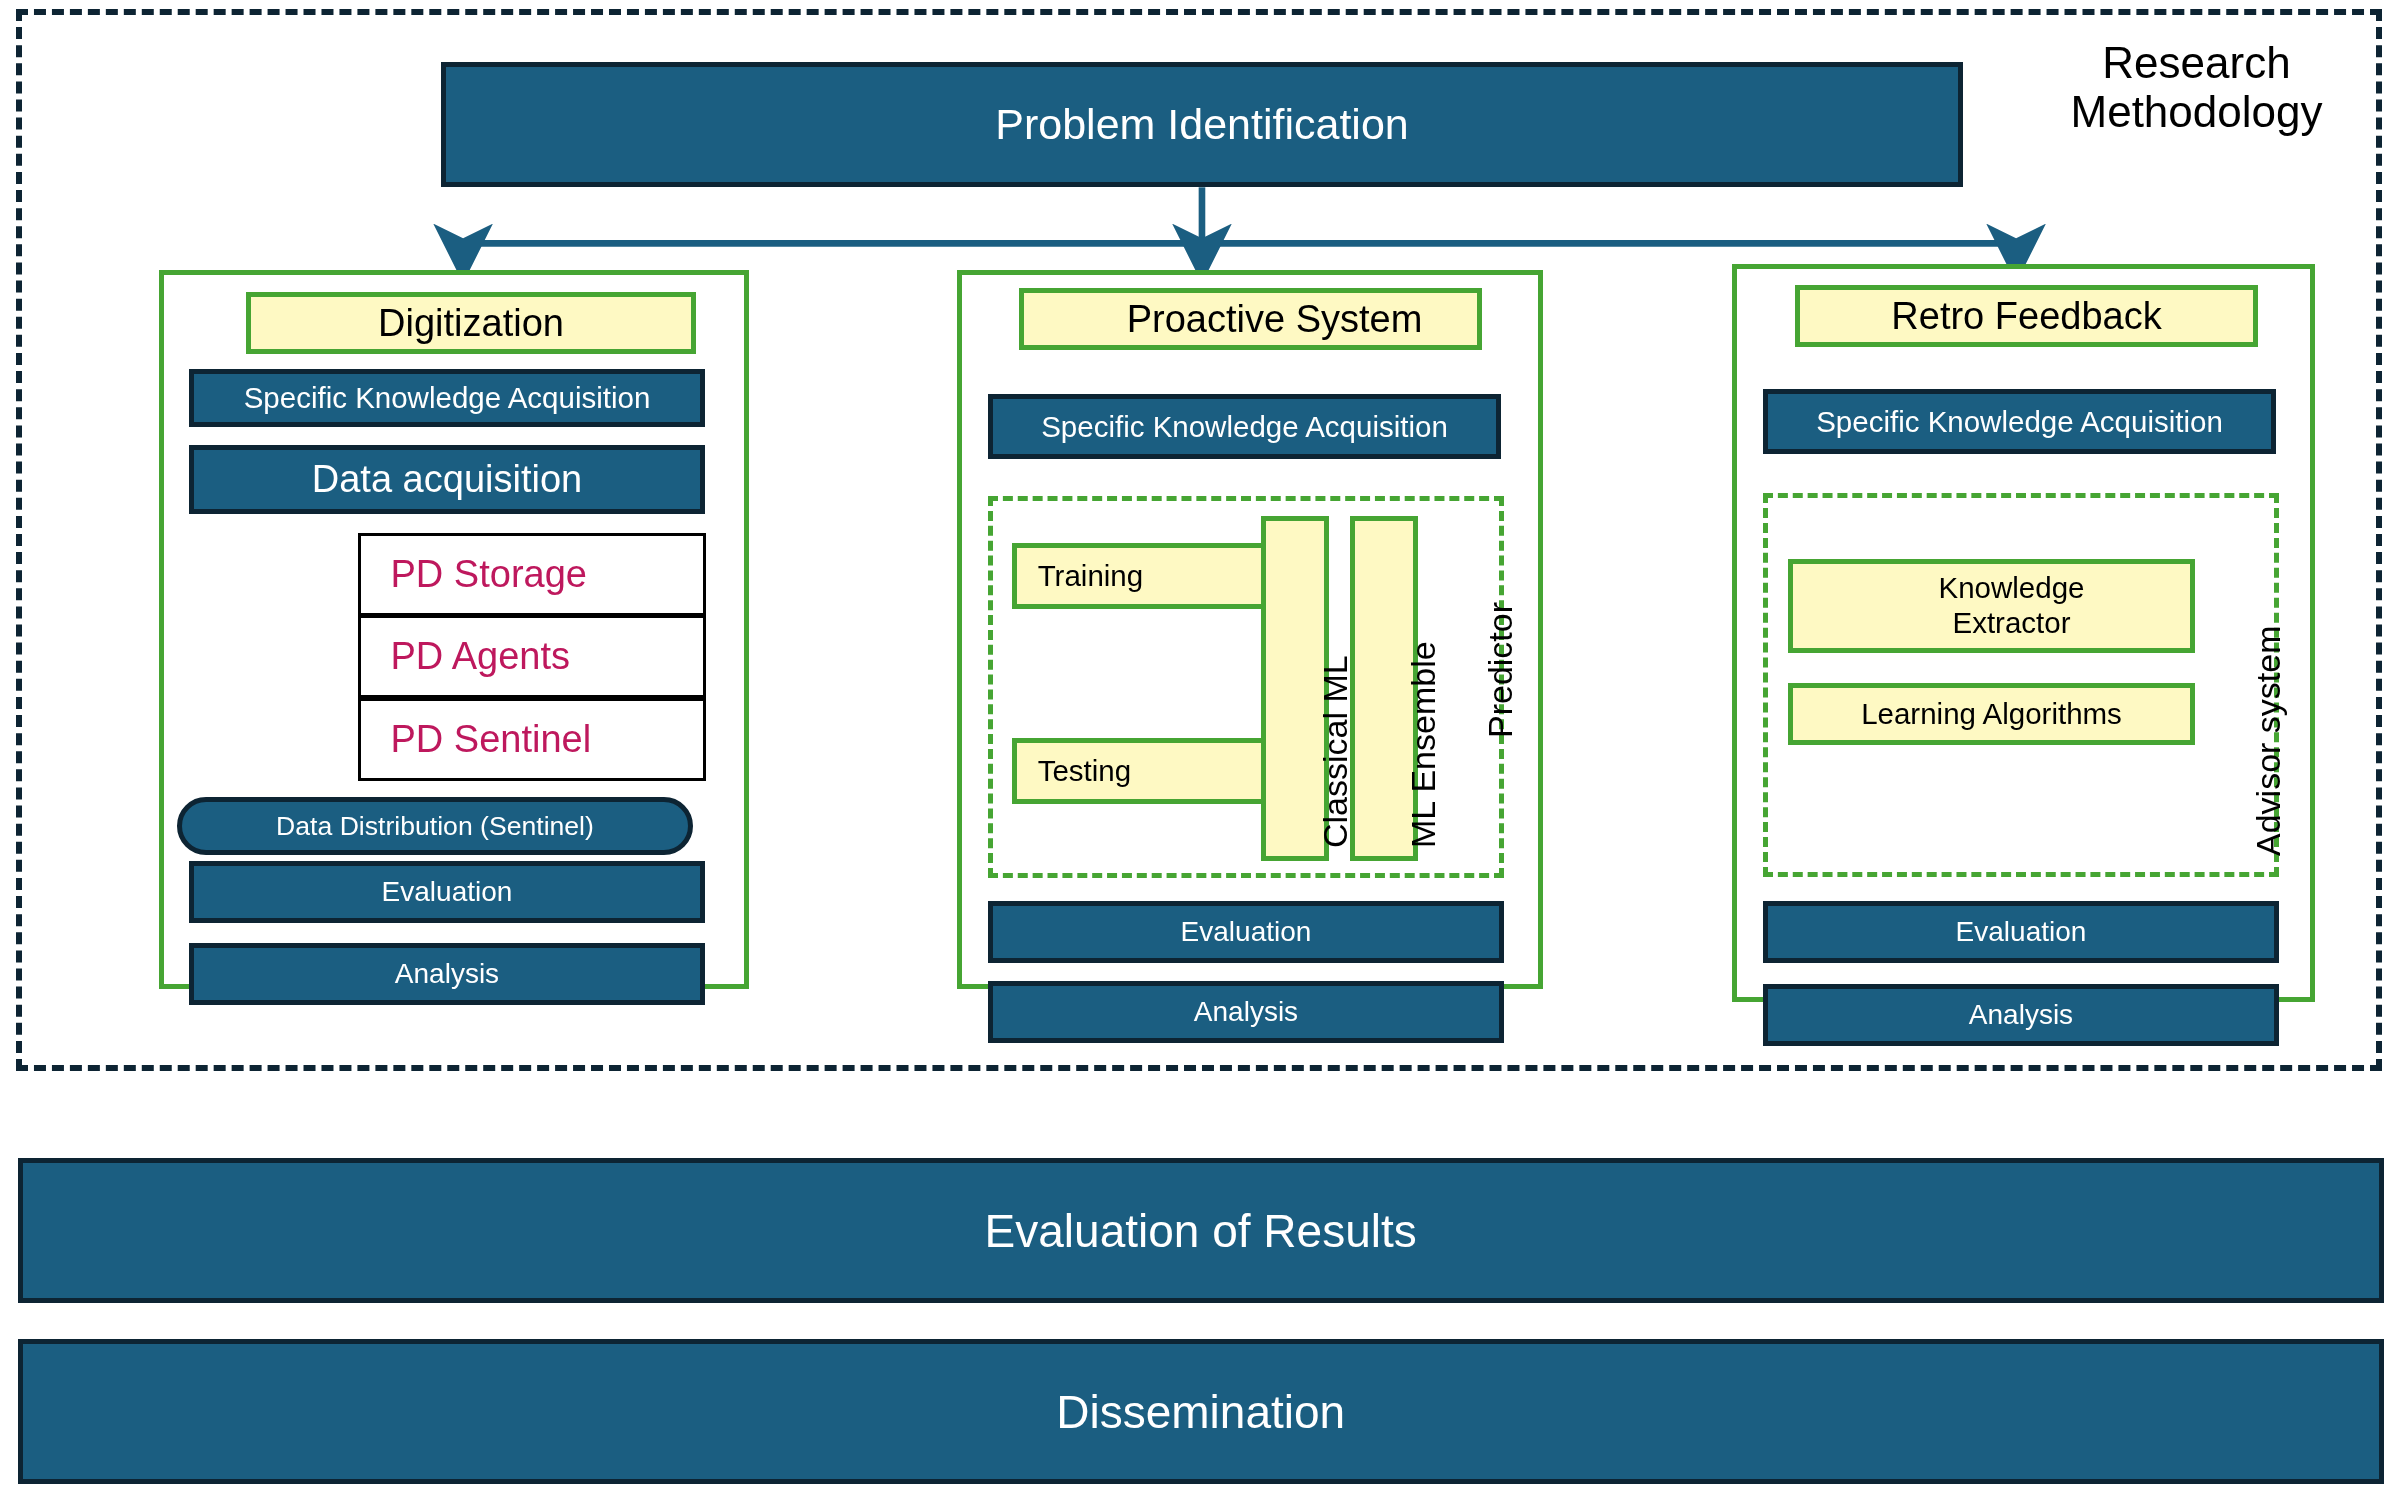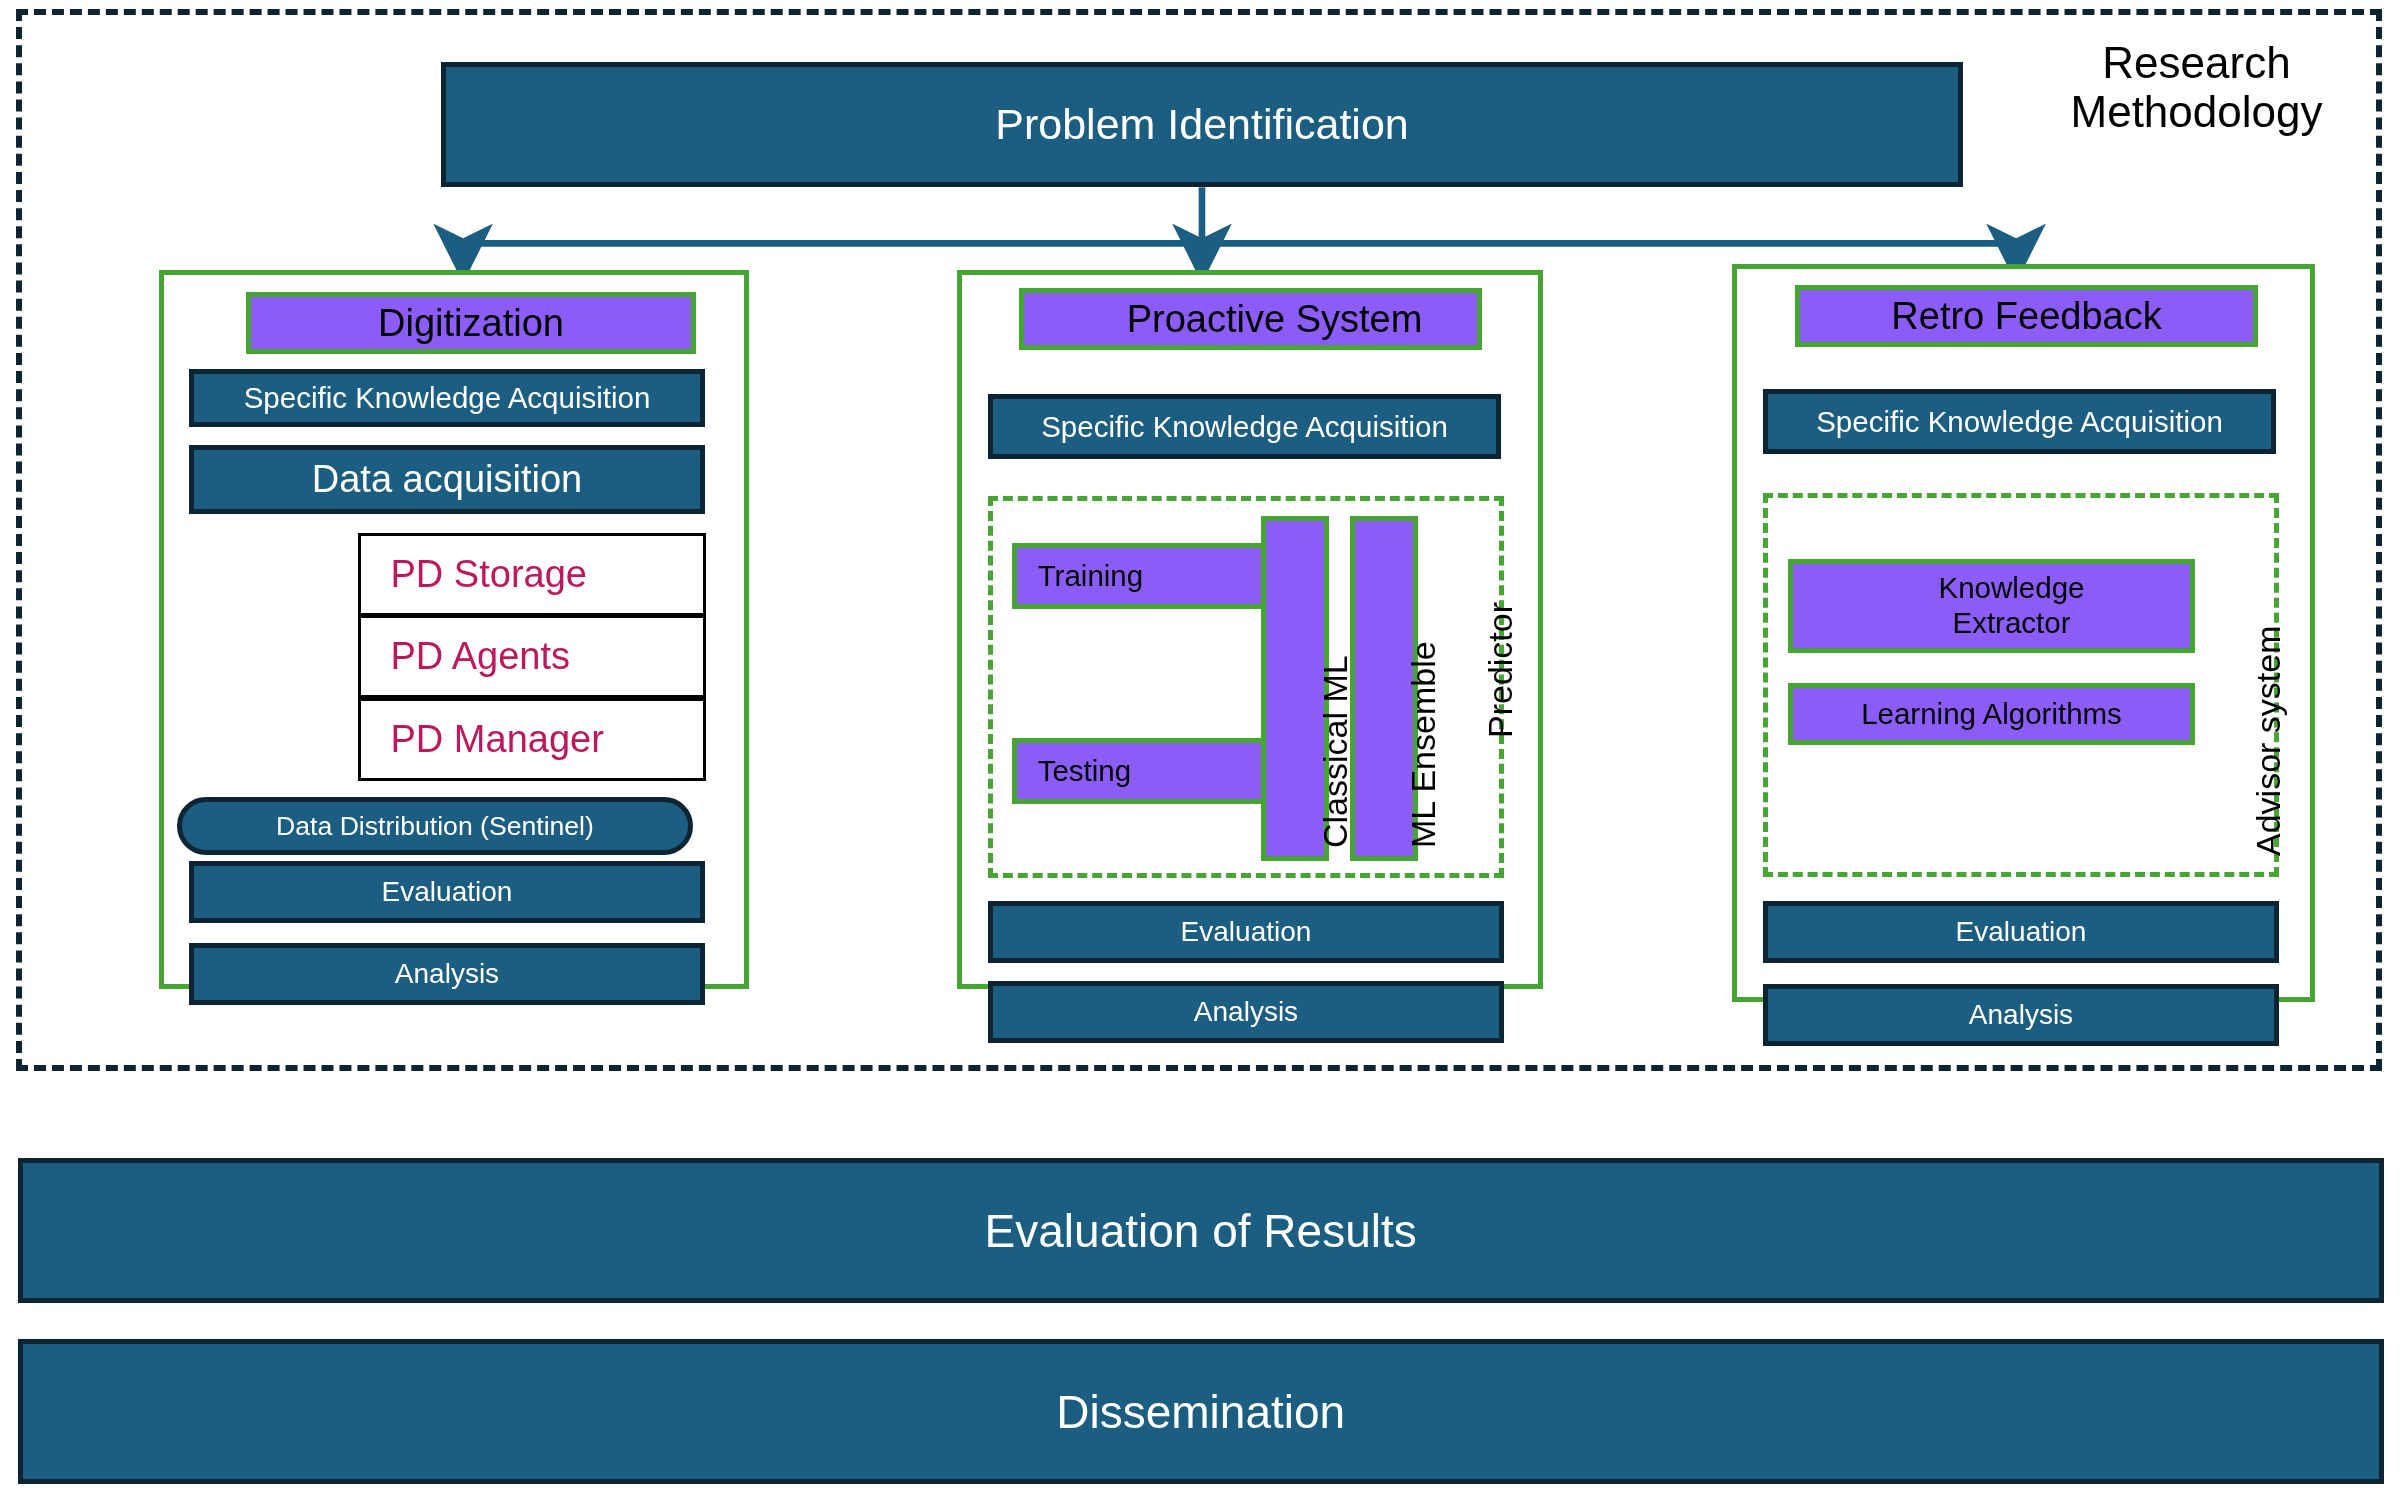--- a/index.html
+++ b/index.html
@@ -42,21 +42,21 @@
     color:#ffffff;
     display:flex;
     align-items:center;
     justify-content:center;
     text-align:center;
   }
 
   
   .green-box{
     position:absolute;
-    background:#8b5cf6;
+    background:#fef9c3;
     border:5.2px solid #46a533;
     box-sizing:border-box;
     color:#000000;
     display:flex;
     align-items:center;
     justify-content:center;
     text-align:center;
   }
 
   
@@ -164,21 +164,21 @@
     <span>Data acquisition</span>
   </div>
 
   <div class="black-box t-pd" style="left:358px; top:533px; width:348px; height:83px;">
     <span>PD Storage</span>
   </div>
   <div class="black-box t-pd" style="left:358px; top:615px; width:348px; height:83px;">
     <span>PD Agents</span>
   </div>
   <div class="black-box t-pd" style="left:358px; top:698px; width:348px; height:83px;">
-    <span>PD Manager</span>
+    <span>PD Sentinel</span>
   </div>
 
   <div class="blue t-dist" style="left:177px; top:797px; width:516px; height:58px;border-radius:29px;">
     <span>Data Distribution (Sentinel)</span>
   </div>
 
   <div class="blue t-evalan" style="left:189px; top:861px; width:516px; height:62px;">
     <span>Evaluation</span>
   </div>
 

